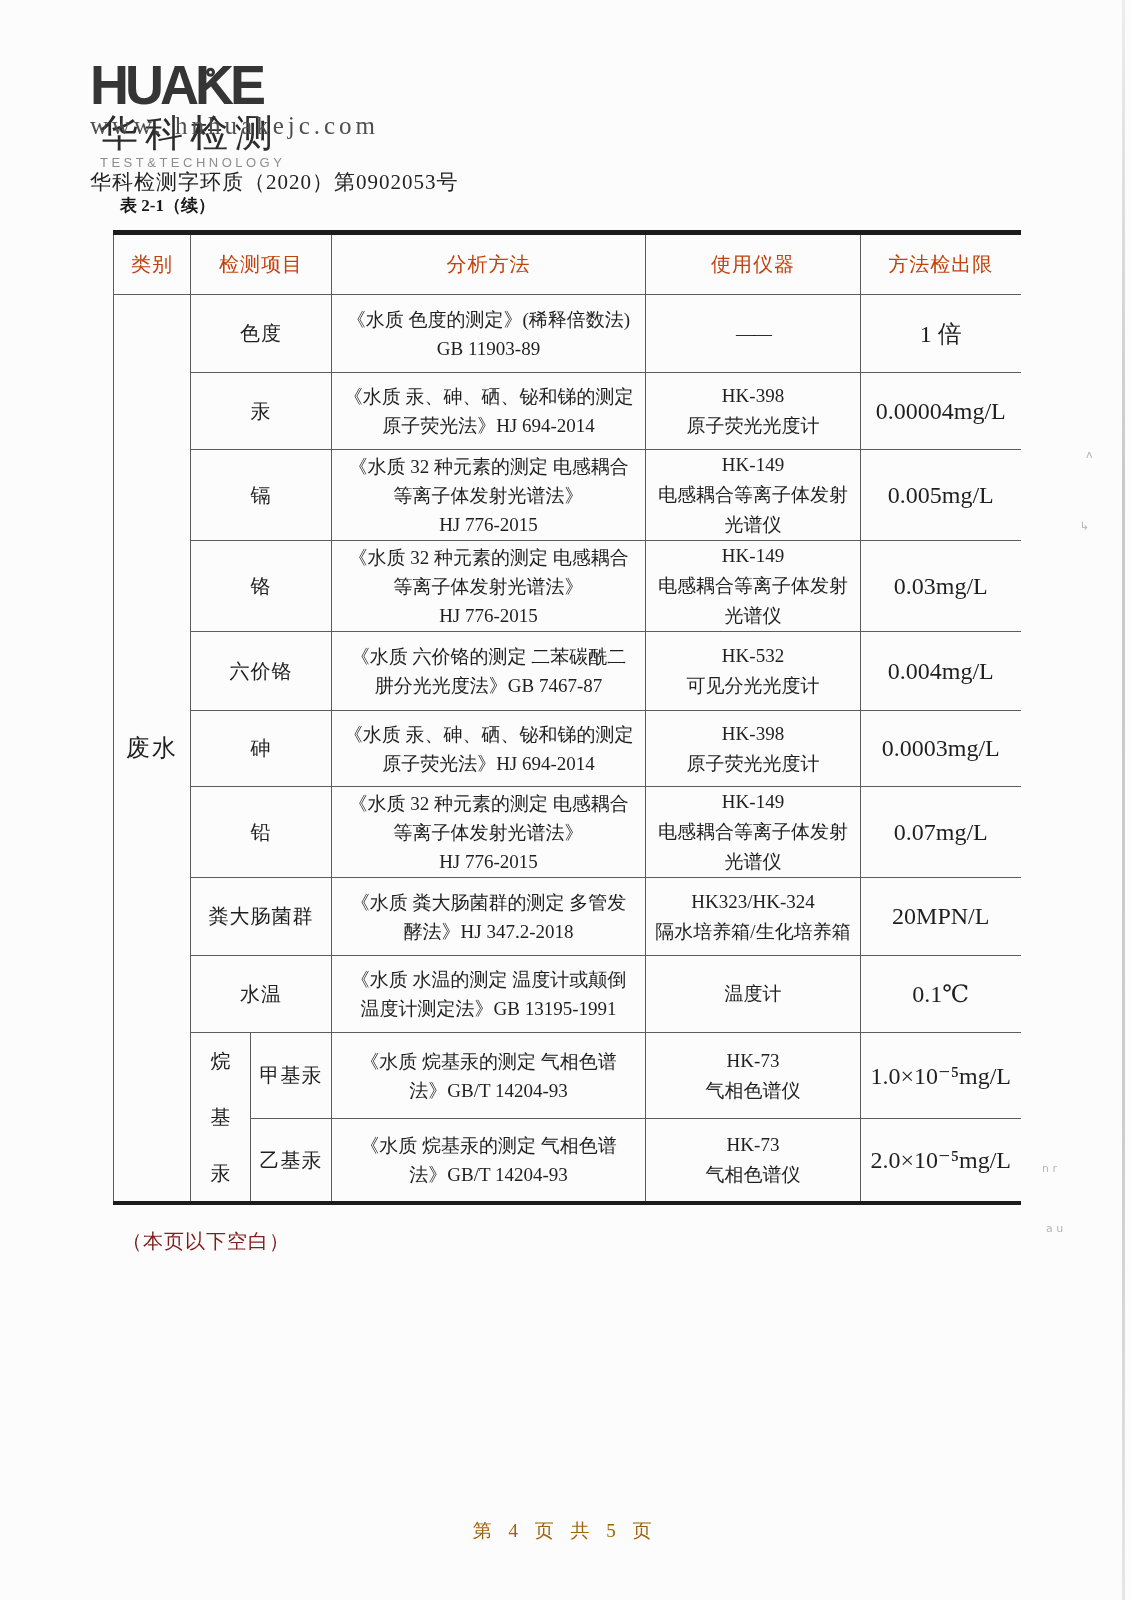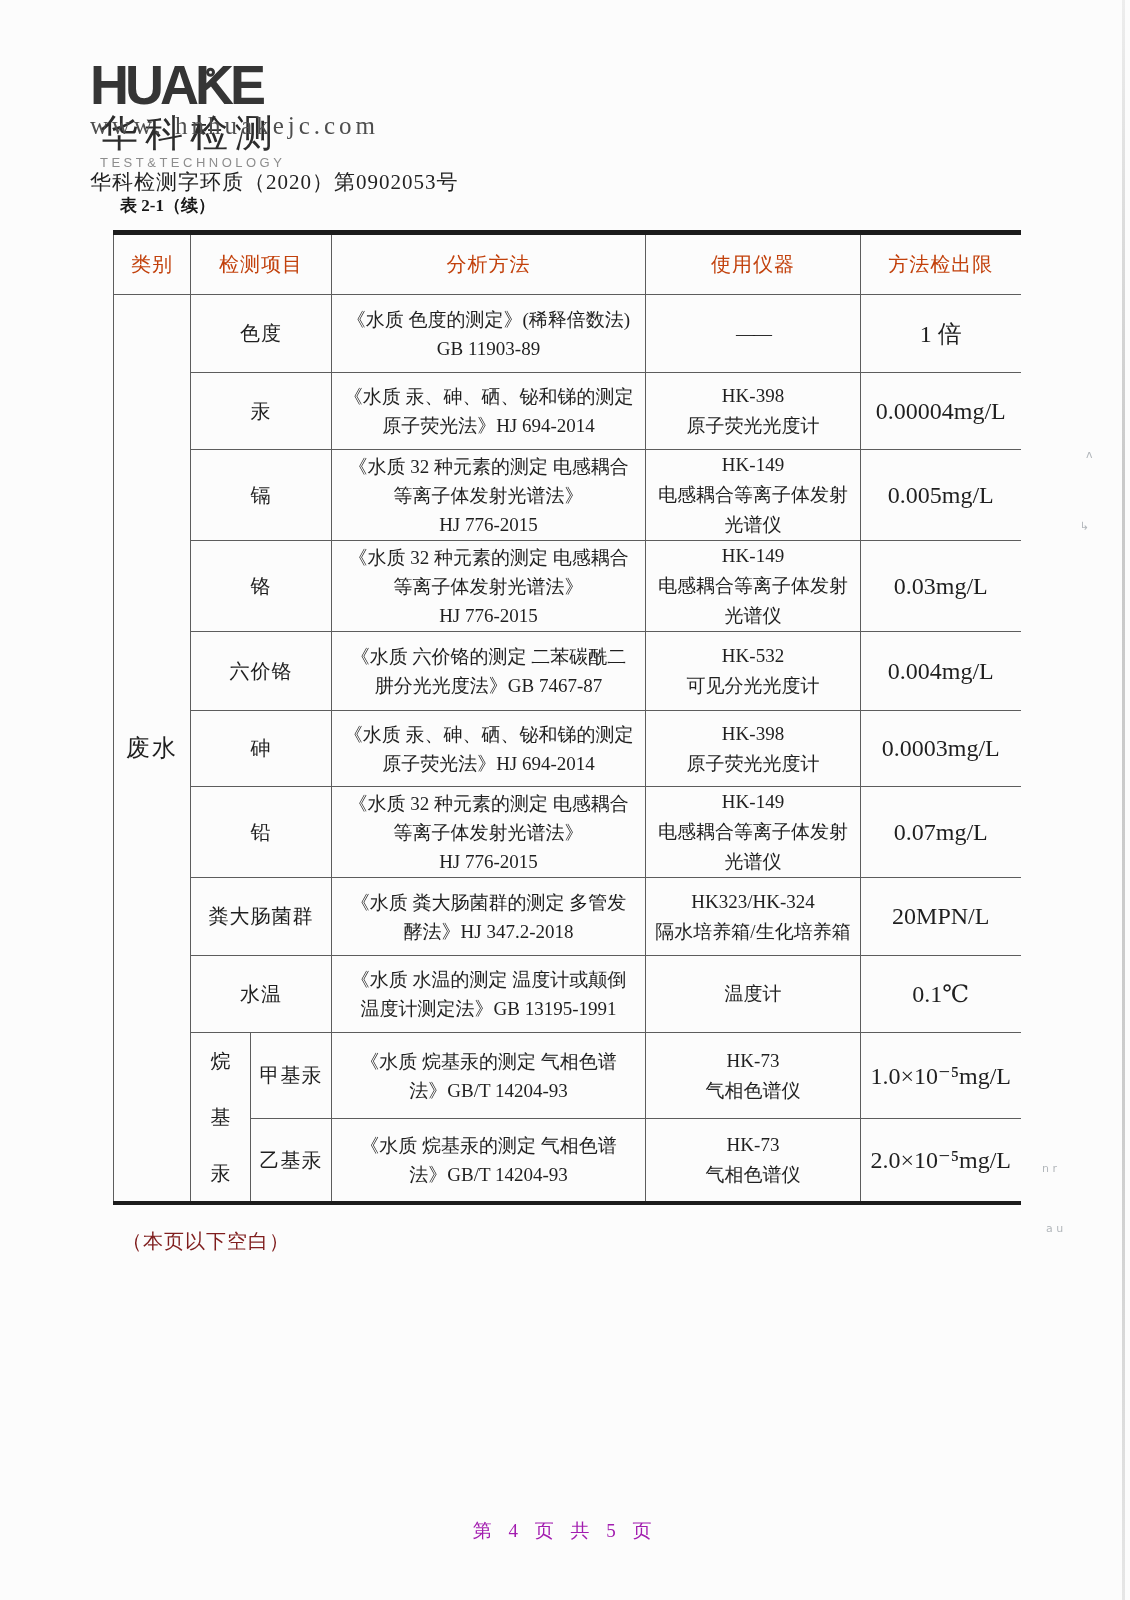--- a/index.html
+++ b/index.html
@@ -48,21 +48,21 @@
   td.item  { font-size:20px; letter-spacing:1px; }
   td.method div, td.instr div { font-size:19px; line-height:29px; }
   td.instr div { line-height:30px; }
   td.limit { font-size:24px; }
   td.subcat { vertical-align:middle; }
   .subcat-inner { width:22px; margin:0 auto; word-break:break-all; font-size:20px; line-height:56px; }
   .dash { letter-spacing:-2px; }
 
   
   .blank-note { position:absolute; left:122px; top:1190px; font-size:20px; letter-spacing:1px; color:#7f1d1d;margin-top:38px; }
-  .page-number { position:absolute; left:0; top:1518px; width:1130px; text-align:center; font-size:19px; letter-spacing:6px; color:#a21caf; }
+  .page-number { position:absolute; left:0; top:1518px; width:1130px; text-align:center; font-size:19px; letter-spacing:6px; color:#a16207; }
 
   
   .scan-edge { position:absolute; left:1122px; top:0; width:3px; height:1600px;
     background:linear-gradient(180deg,#ededed 0%,#c9c9c9 30%,#cccccc 70%,#e6e6e6 100%); }
   .artifact { position:absolute; font-family:"DejaVu Sans",sans-serif; font-size:11px; color:#9aa0a6; opacity:.75; }
   .art1 { left:1086px; top:448px; }
   .art2 { left:1080px; top:520px; }
   .art3 { left:1042px; top:1162px; }
   .art4 { left:1046px; top:1222px; }
 </style>

